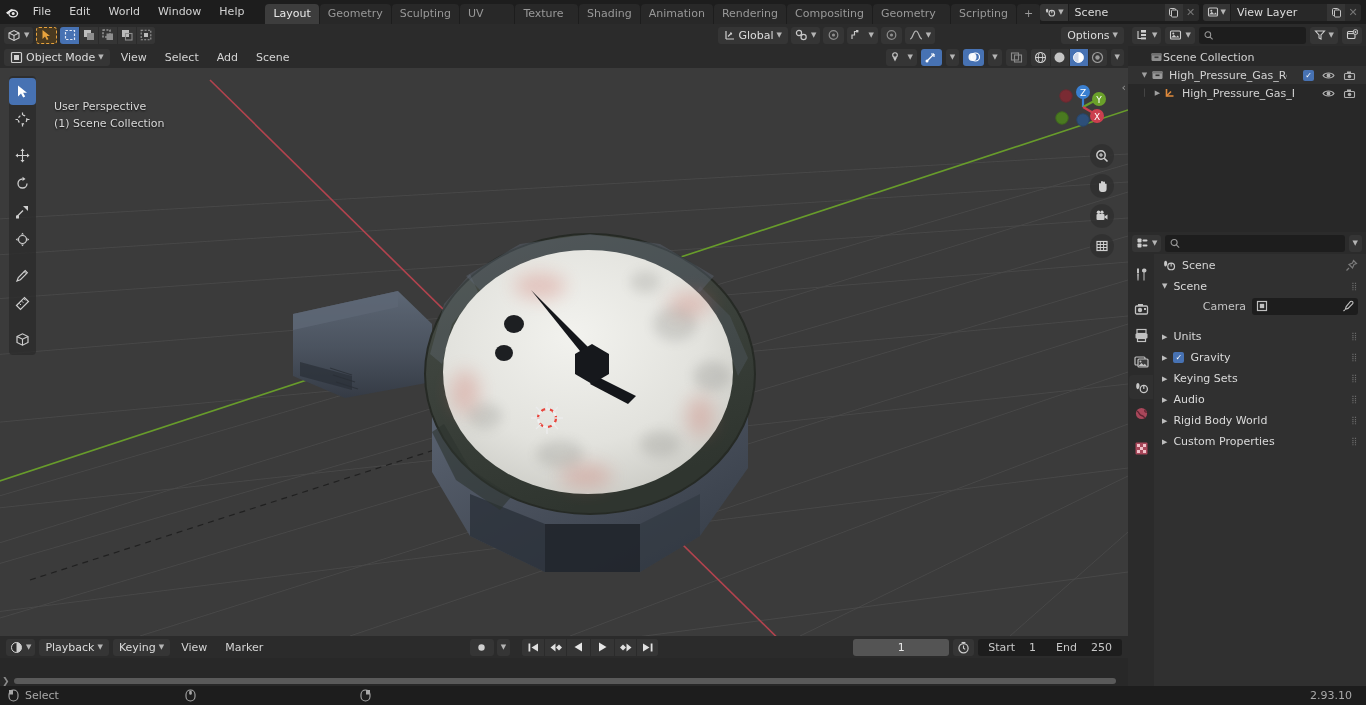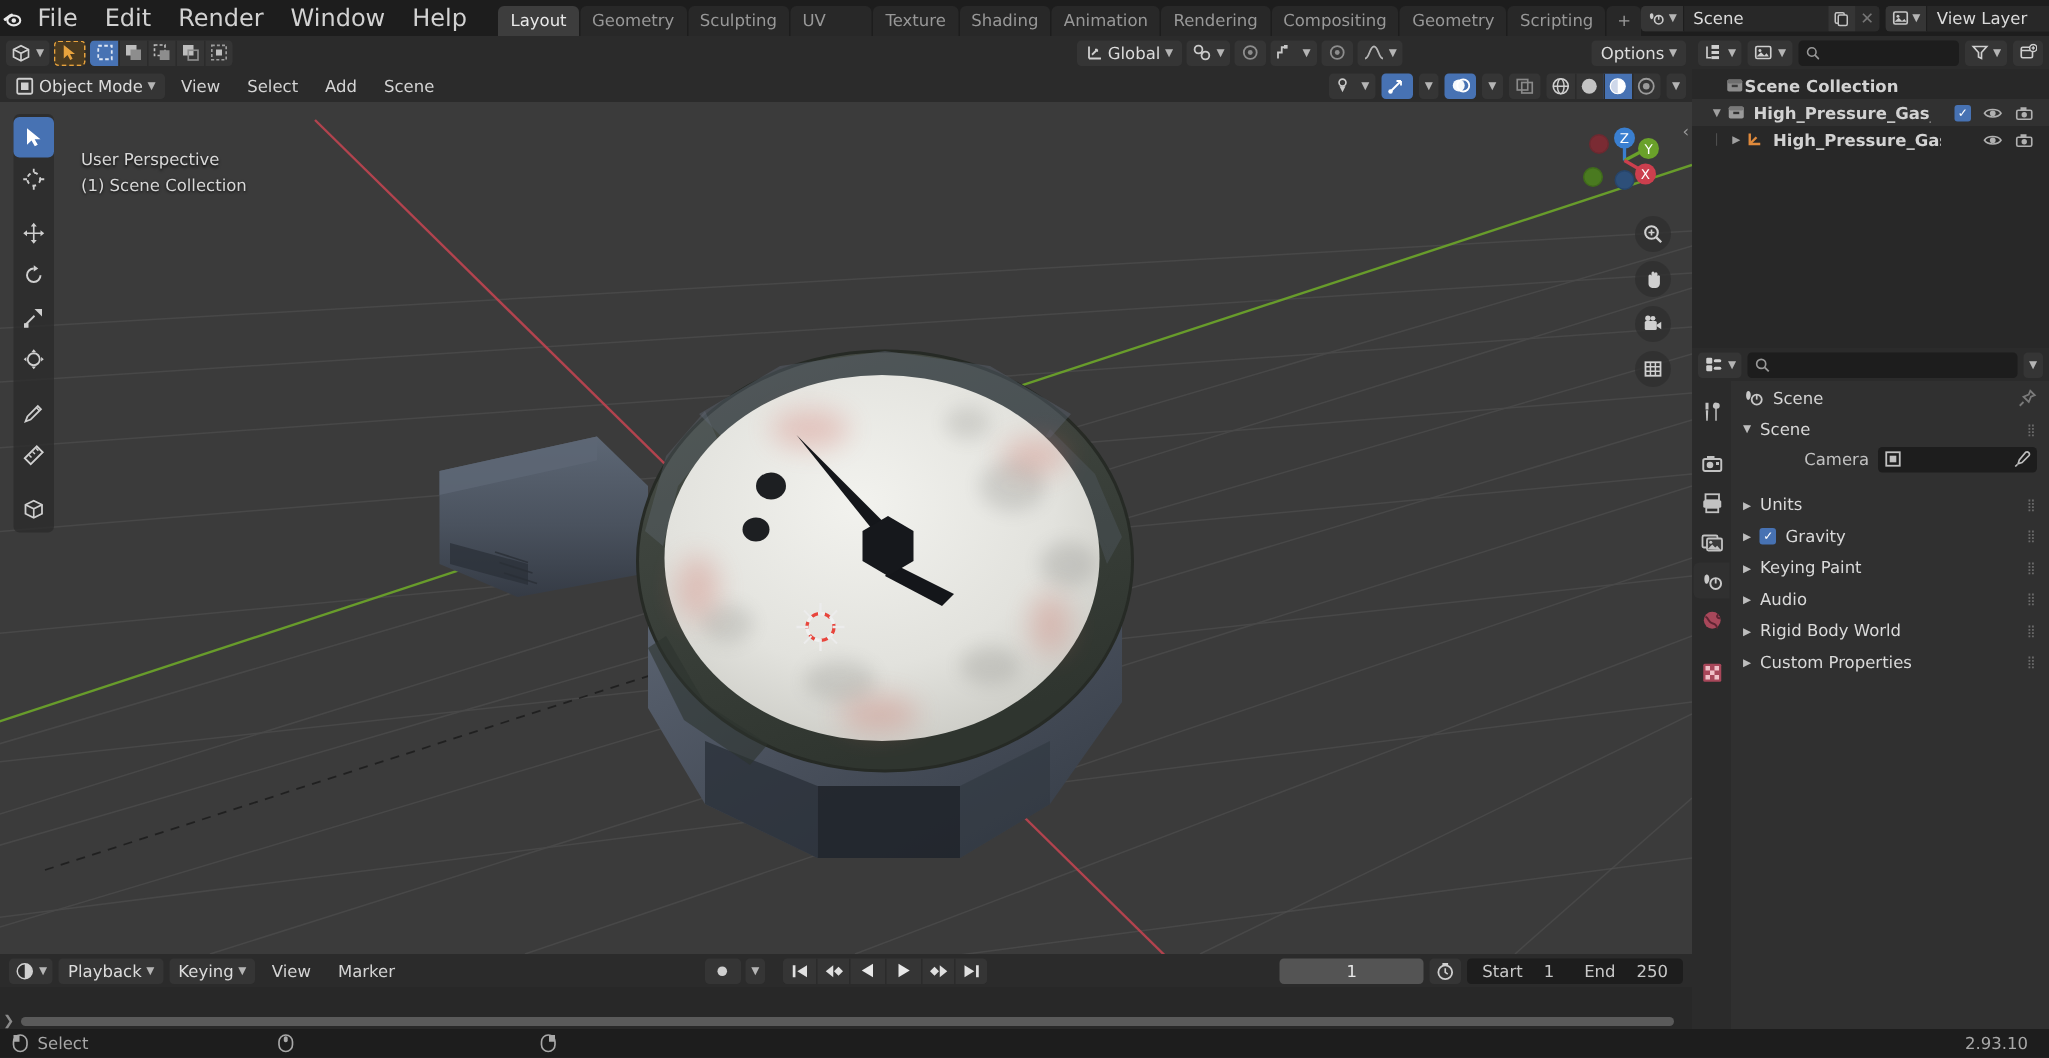--- a/index.html
+++ b/index.html
@@ -14,21 +14,21 @@
   }
   .app { position: relative; width: 1366px; height: 705px; }
 
   
   .topbar {
     position: absolute; left:0; top:0; width:1366px; height:24px;
     background:#1d1d1d; display:flex; align-items:center;
   }
   .blender-logo { width:26px; height:24px; display:flex; align-items:center; justify-content:center; }
   .menu-item {
-    padding:0 9px; height:18px; line-height:18px; color:#d2d2d2; font-size:16px;
+    padding:0 9px; height:18px; line-height:18px; color:#d2d2d2; font-size:11px;
     border-radius:3px; cursor:default;
   }
   .wstabs { display:flex; align-items:center; margin-left:12px; gap:1px; height:24px; }
   .wstab {
     padding:0 8px; height:20px; line-height:20px; font-size:11px; color:#989898;
     background:#282828; border-radius:4px 4px 0 0; margin-top:4px;
   }
   .wstab.active { background:#3d3d3d; color:#e8e8e8; }
   .wstab.plus { color:#9a9a9a; padding:0 7px; }
   .topbar-right { margin-left:auto; display:flex; align-items:center; gap:4px; padding-right:5px; }
@@ -93,21 +93,21 @@
   .outliner { position:absolute; left:1128px; top:24px; width:238px; height:208px; background:#2b2b2b; }
   .outl-header { height:22px; display:flex; align-items:center; gap:4px; padding:0 4px; background:#2b2b2b;}
   .search-box {
     flex:1; height:17px; background:#1d1d1d; border-radius:3px; display:flex; align-items:center;
     padding:0 5px; gap:4px;
   }
   .search-box input {
     background:transparent; border:none; outline:none; color:#c8c8c8; font-size:11px;
     width:100%; font-family:inherit;
   }
-  .outl-body { background:#282828; height:186px; padding-top:2px;font-weight:bold; }
+  .outl-body { background:#282828; height:186px; padding-top:2px; }
   .orow { height:18px; display:flex; align-items:center; padding:0 4px 0 0; font-size:11px; color:#d2d2d2; position:relative;}
   .orow .lbl { white-space:nowrap; overflow:hidden; }
   .orow .restrict { margin-left:auto; display:flex; align-items:center; gap:8px; padding-right:6px;}
   .disc { width:13px; display:flex; align-items:center; justify-content:center; color:#a0a0a0; font-size:7px;}
 
   
   .props { position:absolute; left:1128px; top:232px; width:238px; height:454px; background:#303030; }
   .props-header { height:22px; display:flex; align-items:center; gap:4px; padding:0 4px; background:#2b2b2b;}
   .props-body { display:flex; height:432px; }
   .props-tabs { width:26px; background:#2b2b2b; padding-top:8px; display:flex; flex-direction:column; align-items:center; gap:2px;}
@@ -158,21 +158,21 @@
     <div class="blender-logo">
       <svg width="16" height="16" viewBox="0 0 16 16">
         <path d="M3 9.5 L8.5 5.5" stroke="#e8e8e8" stroke-width="1.7" fill="none"></path>
         <ellipse cx="9.2" cy="9.6" rx="4.3" ry="3.3" fill="none" stroke="#e8e8e8" stroke-width="1.4"></ellipse>
         <circle cx="9.2" cy="9.6" r="1.5" fill="#e8e8e8"></circle>
         <path d="M2.2 8.6 L7 5.2 L7.6 6.6 L3.2 10 Z" fill="#e8e8e8"></path>
       </svg>
     </div>
     <div class="menu-item">File</div>
     <div class="menu-item">Edit</div>
-    <div class="menu-item">Render</div>
+    <div class="menu-item">World</div>
     <div class="menu-item">Window</div>
     <div class="menu-item">Help</div>
 
     <div class="wstabs">
       <div class="wstab active">Layout</div>
       <div class="wstab">Geometry</div>
       <div class="wstab">Sculpting</div>
       <div class="wstab">UV Editing</div>
       <div class="wstab">Texture Paint</div>
       <div class="wstab">Shading</div>
@@ -880,21 +880,21 @@
           <span class="dots">⣿</span>
         </div>
         <div class="subpanel">
           <span class="tri">▶</span>
           <span class="cb">✓</span>
           <span>Gravity</span>
           <span class="dots">⣿</span>
         </div>
         <div class="subpanel">
           <span class="tri">▶</span>
-          <span>Keying Paint</span>
+          <span>Keying Sets</span>
           <span class="dots">⣿</span>
         </div>
         <div class="subpanel">
           <span class="tri">▶</span>
           <span>Audio</span>
           <span class="dots">⣿</span>
         </div>
         <div class="subpanel">
           <span class="tri">▶</span>
           <span>Rigid Body World</span>

